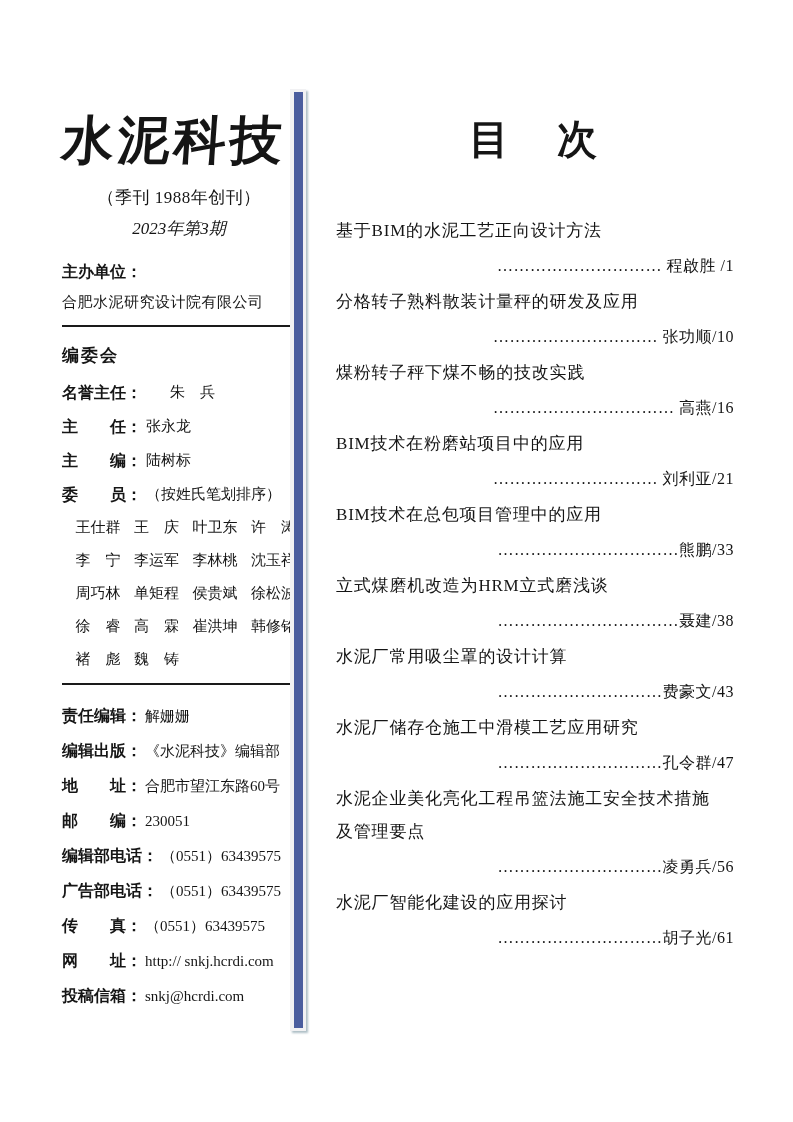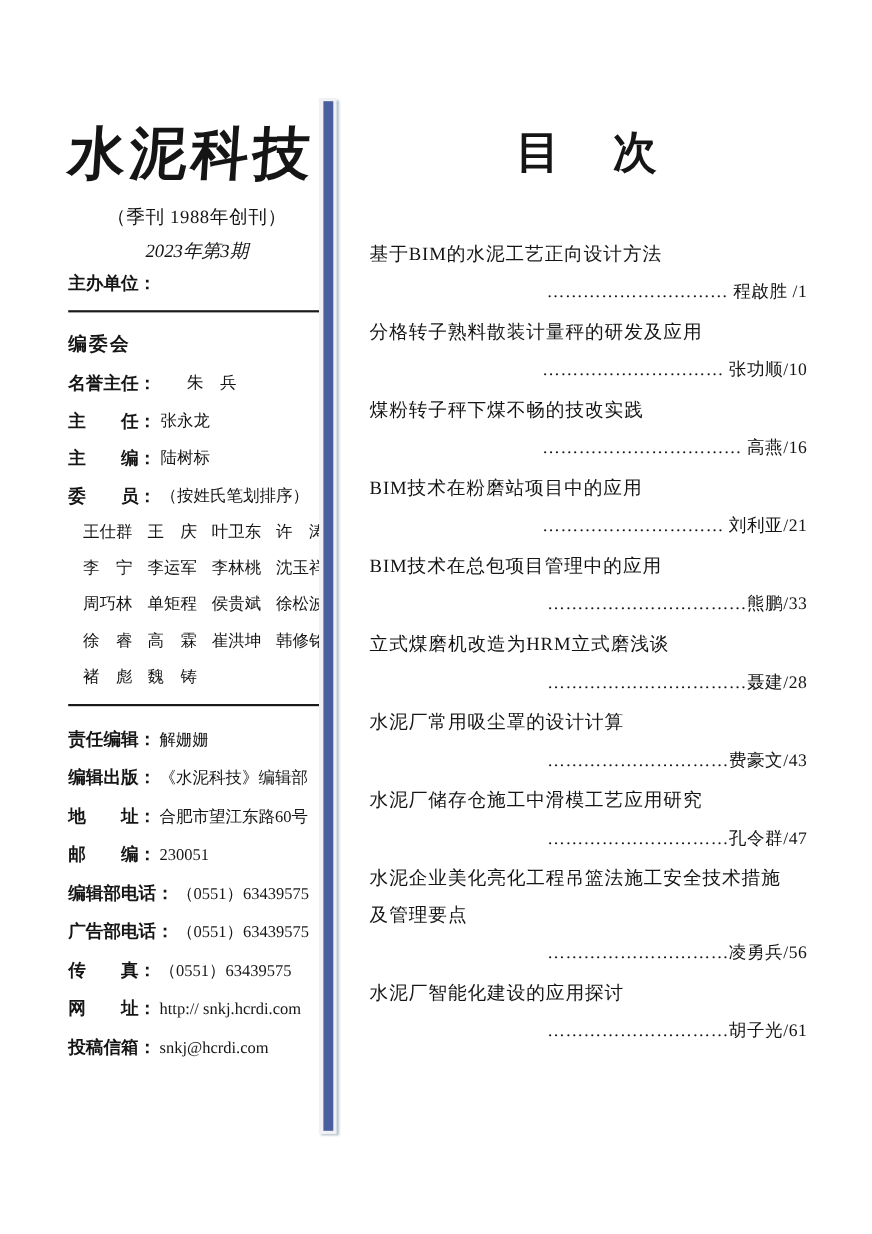--- a/index.html
+++ b/index.html
@@ -8,21 +8,21 @@
     font-family:"Liberation Serif","DejaVu Serif",serif;color:#151515;overflow:hidden;
   }
   
   .left-col{position:absolute;left:62px;top:100px;width:234px;}
   .brand-title{
     font-family:"DejaVu Serif",serif;font-weight:bold;font-size:52px;line-height:80px;
     letter-spacing:4px;white-space:nowrap;transform:skewX(-4deg);
   }
   .brand-subtitle{font-size:17px;text-align:center;margin-top:6px;letter-spacing:0.5px;}
   .brand-issue{font-size:17px;text-align:center;margin-top:8px;font-style:italic;}
-  .sponsor-label{font-family:"Liberation Sans","DejaVu Sans",sans-serif;font-weight:bold;font-size:16px;margin-top:8px;}
+  .sponsor-label{font-family:"Liberation Sans","DejaVu Sans",sans-serif;font-weight:bold;font-size:16px;margin-top:22px;}
   .sponsor-name{font-size:15px;margin-top:10px;letter-spacing:0.5px;}
   .rule{border:none;border-top:2px solid #1a1a1a;margin:13px 0 0 0;width:100%;}
   .board-heading{font-family:"Liberation Sans","DejaVu Sans",sans-serif;font-weight:bold;font-size:17px;text-align:left;margin-top:17px;letter-spacing:2px;}
   .role-row{display:flex;margin-top:13px;line-height:21px;}
   .role-label{font-family:"Liberation Sans","DejaVu Sans",sans-serif;font-weight:bold;font-size:16px;flex:none;}
   .role-value{font-size:15px;margin-left:4px;white-space:nowrap;}
   .role-row.first{margin-top:15px;gap:24px;}
   .members{margin-top:8px;}
   .member-row{display:flex;margin-top:12px;line-height:21px;font-size:15px;text-align:right;}
   .member-cell{width:25%;white-space:nowrap;}
@@ -53,20 +53,21 @@
 <body>
 
 <div class="page">
 
   <div class="left-col">
     <div class="brand-title">水泥科技</div>
     <div class="brand-subtitle">（季刊 1988年创刊）</div>
     <div class="brand-issue">2023年第3期</div>
 
     <div class="sponsor-label">主办单位：</div>
+    <div class="sponsor-name">合肥水泥研究设计院有限公司</div>
 
     <hr class="rule">
 
     <div class="board-heading">编委会</div>
 
     <div>
       <div class="role-row first">
         <span class="role-label">名誉主任：</span>
         <span class="role-value">朱　兵</span>
       </div>
@@ -171,21 +172,21 @@
       <div class="toc-entry">
         <div class="toc-entry-title">BIM技术在粉磨站项目中的应用</div>
         <div class="toc-entry-author">………………………… 刘利亚/21</div>
       </div>
       <div class="toc-entry">
         <div class="toc-entry-title">BIM技术在总包项目管理中的应用</div>
         <div class="toc-entry-author">……………………………熊鹏/33</div>
       </div>
       <div class="toc-entry">
         <div class="toc-entry-title">立式煤磨机改造为HRM立式磨浅谈</div>
-        <div class="toc-entry-author">……………………………聂建/28</div>
+        <div class="toc-entry-author">……………………………聂建/38</div>
       </div>
       <div class="toc-entry">
         <div class="toc-entry-title">水泥厂常用吸尘罩的设计计算</div>
         <div class="toc-entry-author">…………………………费豪文/43</div>
       </div>
       <div class="toc-entry">
         <div class="toc-entry-title">水泥厂储存仓施工中滑模工艺应用研究</div>
         <div class="toc-entry-author">…………………………孔令群/47</div>
       </div>
       <div class="toc-entry">

